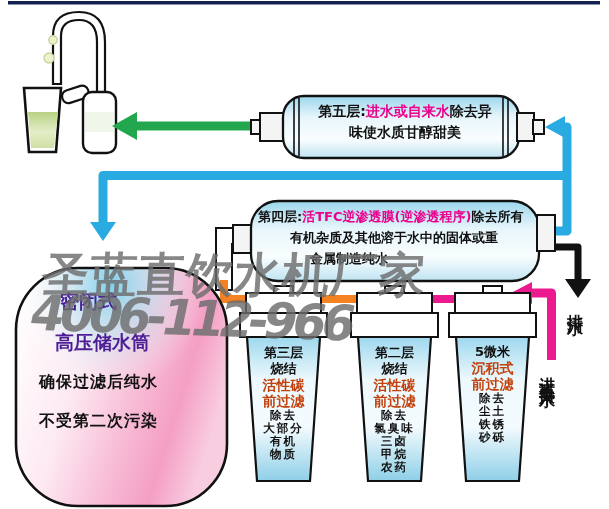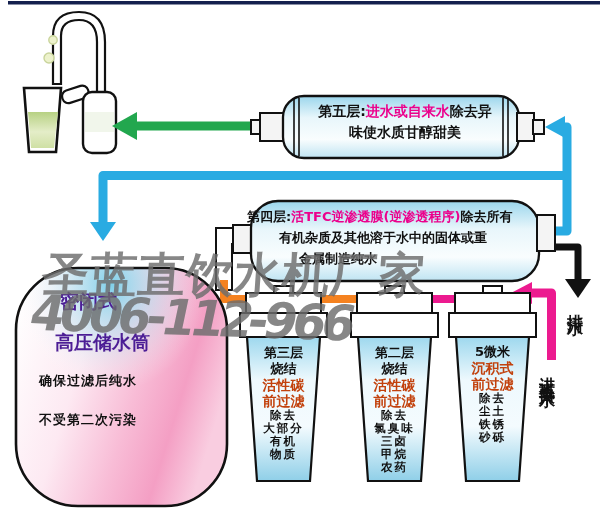--- a/index.html
+++ b/index.html
@@ -8,21 +8,21 @@
     font-family:"DejaVu Sans","Liberation Sans",sans-serif;
   }
   .abs{position:absolute;}
   svg{display:block;}
   
   .cart-label{line-height:21px;font-size:14px;font-weight:bold;color:#111;text-align:center;}
   .cart4-label{line-height:21px;font-size:13px;font-weight:bold;color:#111;text-align:left;}
   .hl{color:#ec008c;}
   
   .tank-cyan{color:#4c1d95;font-weight:bold;font-size:19px;}
-  .tank-black{color:#111;font-weight:bold;font-size:13px;letter-spacing:1px;}
+  .tank-black{color:#111;font-weight:bold;font-size:16px;letter-spacing:1px;}
   
   .filter-label{text-align:center;font-weight:bold;color:#111;}
   .filter-label .t1{font-size:13px;line-height:17px;}
   .filter-label .t2{font-size:13px;line-height:16px;}
   .filter-label .h{font-size:14px;line-height:16px;color:#c2410c;}
   .filter-label .d{font-size:11.5px;line-height:13px;letter-spacing:2px;}
   
   .vlabel{writing-mode:vertical-rl;text-orientation:upright;font-weight:bold;color:#111;
           font-size:16px;letter-spacing:3px;line-height:18px;}
   
@@ -163,21 +163,21 @@
       <rect x="449" y="313" width="87" height="24" fill="#ffffff" stroke="#111" stroke-width="2"></rect>
       <polygon points="456,337 529,337 519,481 466,481" fill="url(#bodyGrad)" stroke="#111" stroke-width="2.2"></polygon>
     </g>
   </svg>
 
   <div class="abs cart-label" style="left:297px;top:101px;width:216px;z-index:2;">
     <div><span>第五层:</span><span class="hl">进水或自来水</span><span>除去异</span></div>
     <div>味使水质甘醇甜美</div>
   </div>
 
-  <div class="abs cart4-label" style="left:247px;top:206px;width:280px;z-index:2;">
+  <div class="abs cart4-label" style="left:258px;top:206px;width:280px;z-index:2;">
     <div><span>第四层:</span><span class="hl">活TFC逆渗透膜(逆渗透程序)</span><span>除去所有</span></div>
     <div style="padding-left:32px;">有机杂质及其他溶于水中的固体或重</div>
     <div style="padding-left:52px;">金属制造纯水</div>
   </div>
 
   <div class="abs tank-cyan" style="left:60px;top:289px;z-index:2;">密闭式</div>
   <div class="abs tank-cyan" style="left:55px;top:330px;z-index:2;">高压储水筒</div>
   <div class="abs tank-black" style="left:39px;top:372px;z-index:2;">确保过滤后纯水</div>
   <div class="abs tank-black" style="left:39px;top:411px;z-index:2;">不受第二次污染</div>
 

